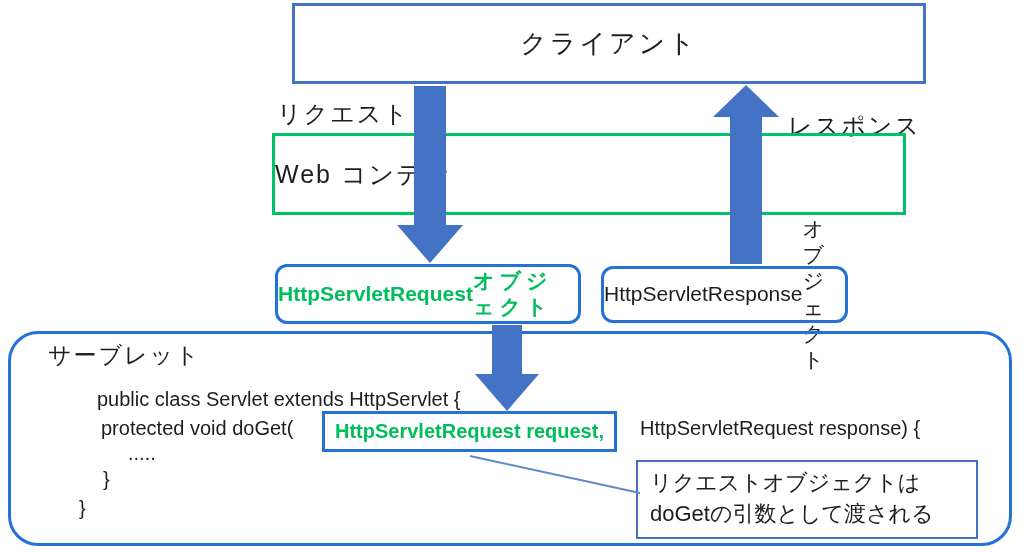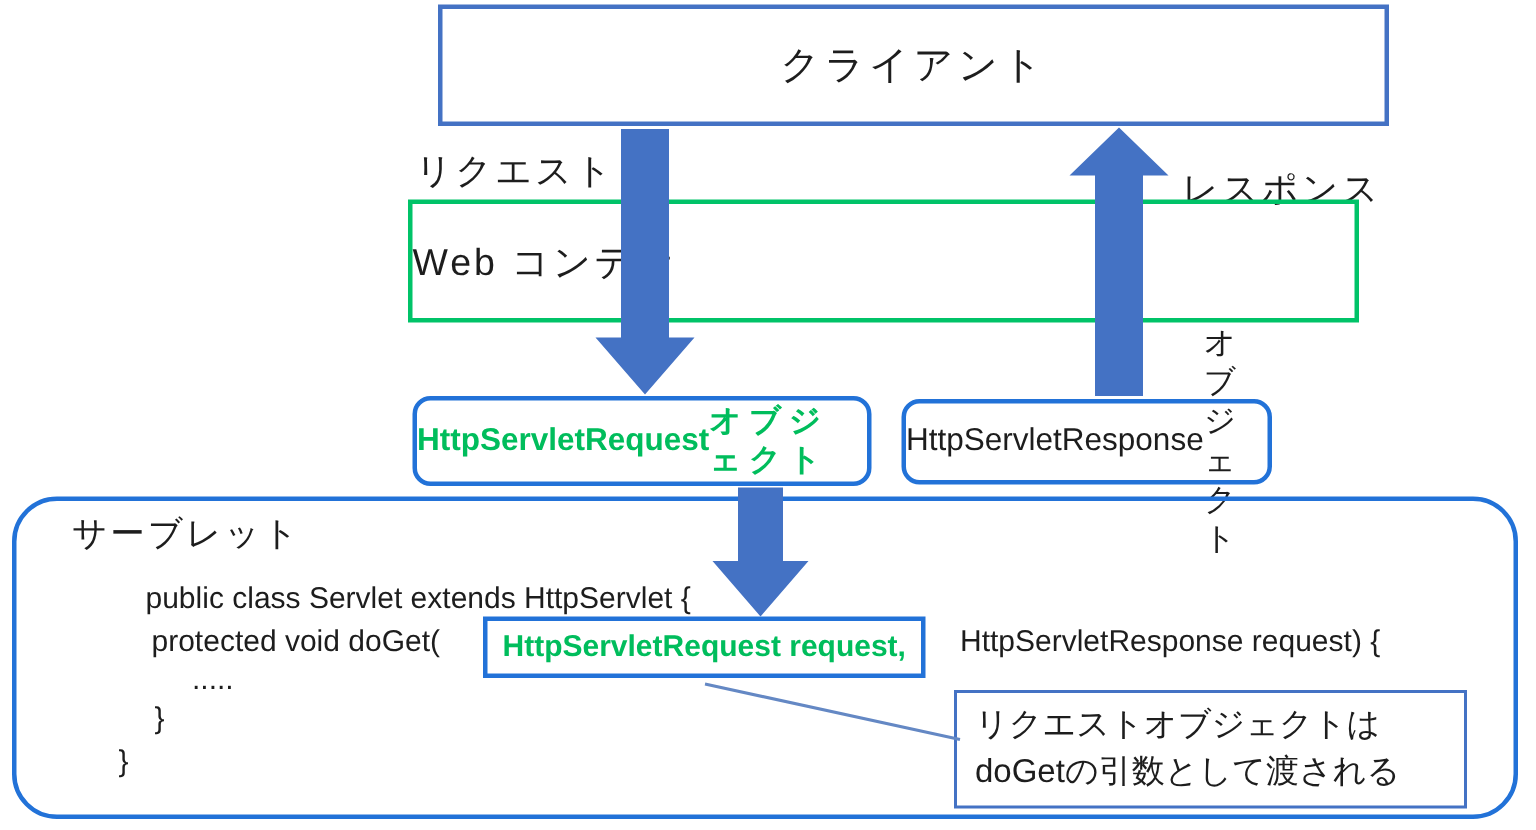--- a/index.html
+++ b/index.html
@@ -121,21 +121,21 @@
   </div>
 
   <div class="abs servlet-box"></div>
   <div class="abs servlet-title">サーブレット</div>
 
   <div class="abs code code-line1">public class Servlet extends HttpServlet {</div>
   <div class="abs code code-line2-prefix">protected void doGet(</div>
   <div class="abs inline-highlight-box">
     <span>HttpServletRequest request,</span>
   </div>
-  <div class="abs code code-line2-suffix">HttpServletResponse request) {</div>
+  <div class="abs code code-line2-suffix">HttpServletRequest response) {</div>
   <div class="abs code code-line3">.....</div>
   <div class="abs code code-line4">}</div>
   <div class="abs code code-line5">}</div>
 
   <div class="abs callout-box">
     <div>リクエストオブジェクトは</div>
     <div>doGetの引数として渡される</div>
   </div>
 
   <svg class="abs arrow-layer" width="1024" height="553" viewBox="0 0 1024 553">

